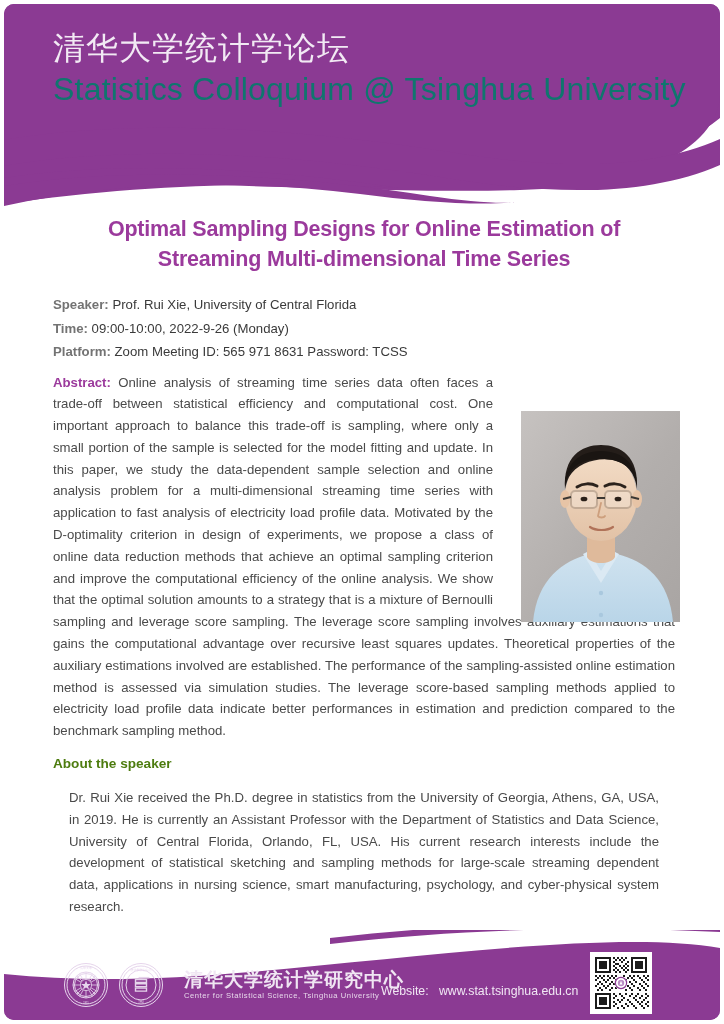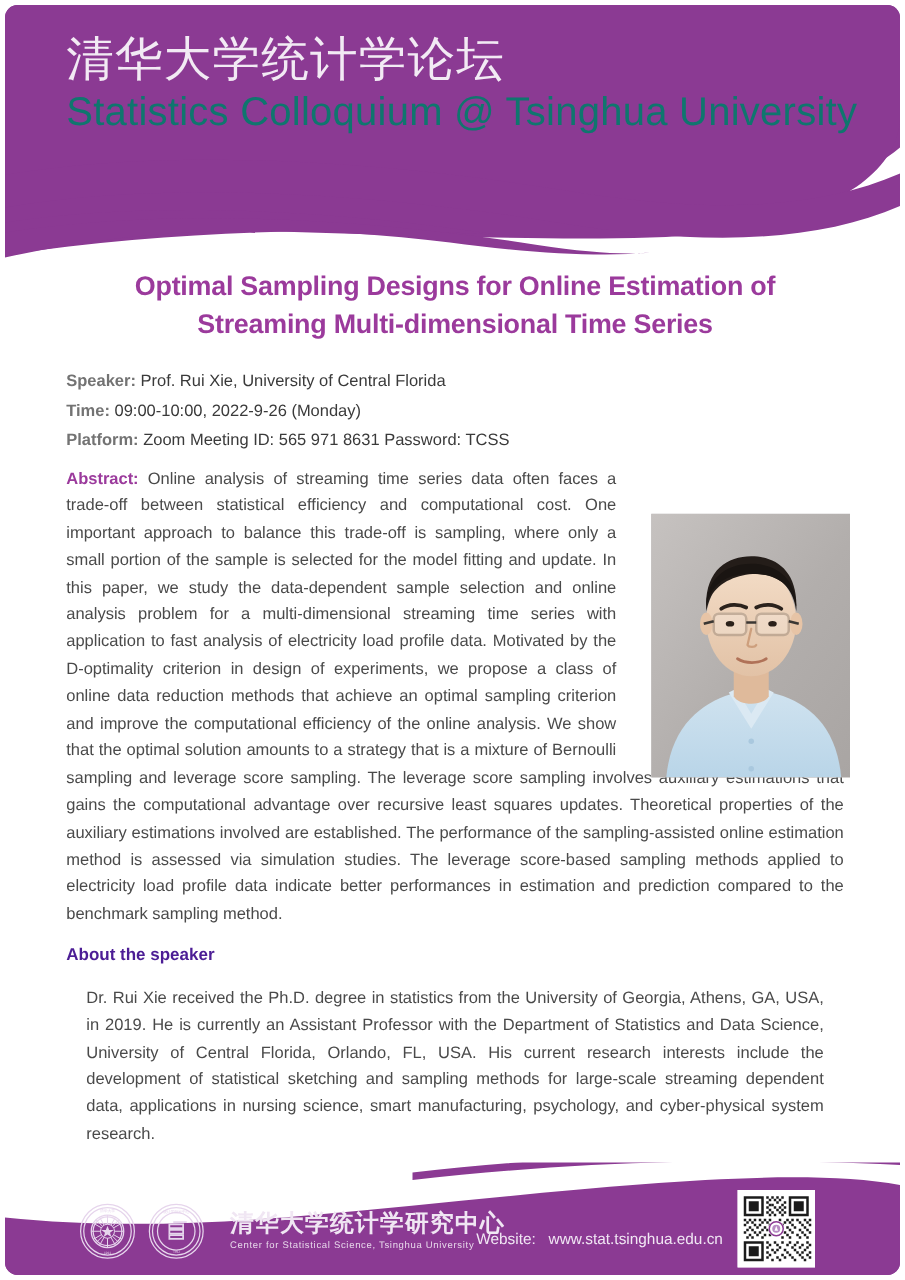--- a/index.html
+++ b/index.html
@@ -37,21 +37,21 @@
   
   .header-text {
     position: absolute;
     left: 53px;
     top: 30px;
     width: 640px;
     z-index: 5;
   }
   .header-cn {
     font-family: "Liberation Sans", sans-serif;
-    font-size: 38px;
+    font-size: 32px;
     line-height: 37px;
     color: #f2eaf4;
     letter-spacing: 1px;
     font-weight: 400;
   }
   .header-en {
     font-family: "Liberation Sans", sans-serif;
     font-size: 32px;
     line-height: 40px;
     color: #0f766e;
@@ -111,21 +111,21 @@
     width: 170px;
     height: 216px;
     shape-outside: margin-box;
     margin: 2px 0 6px 12px;
   }
 
   .speaker-section { margin-top: 14px; }
   .speaker-heading {
     font-size: 13.6px;
     font-weight: bold;
-    color: #4c1d95;
+    color: #4d7c0f;
     margin: 0 0 5px 0;
   }
   .speaker-bio {
     font-size: 13.2px;
     line-height: 21.8px;
     color: #4a4a4a;
     text-align: justify;
     margin: 16px;
   }
 

